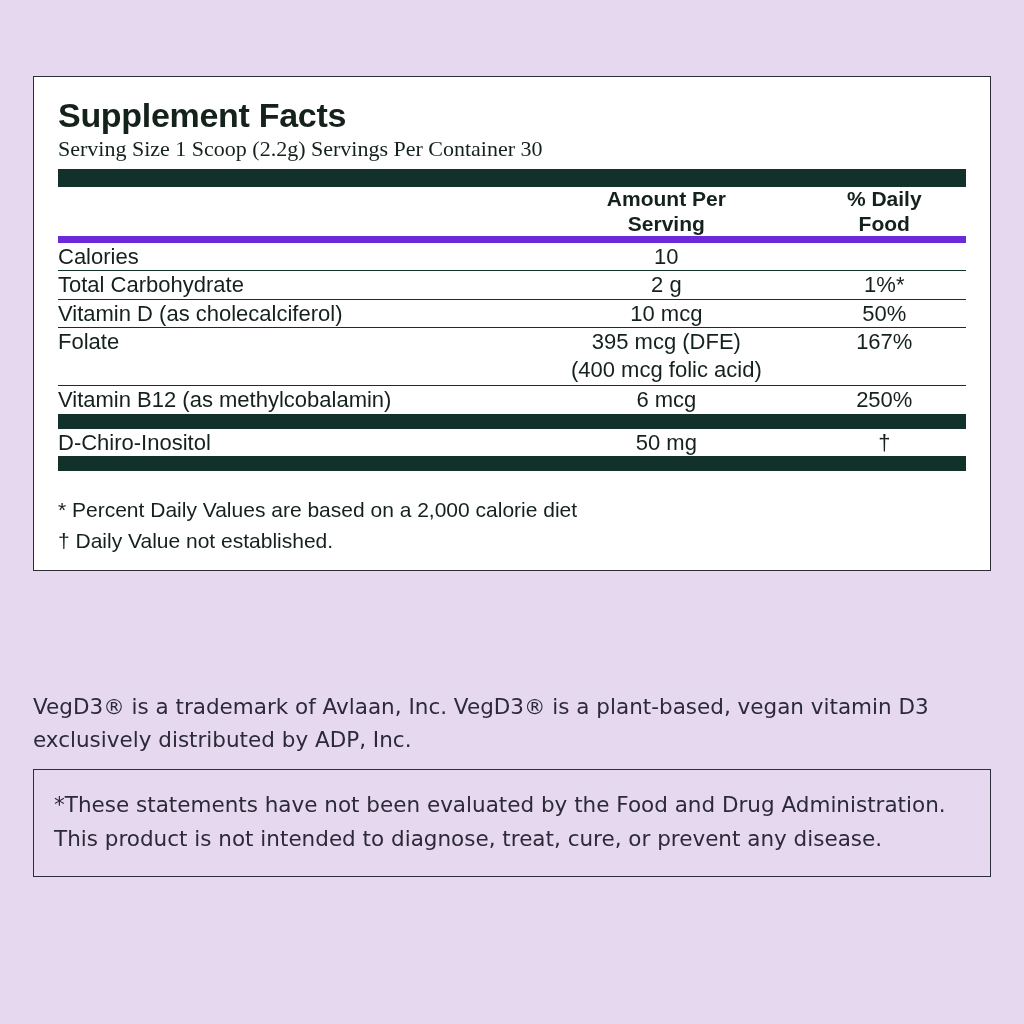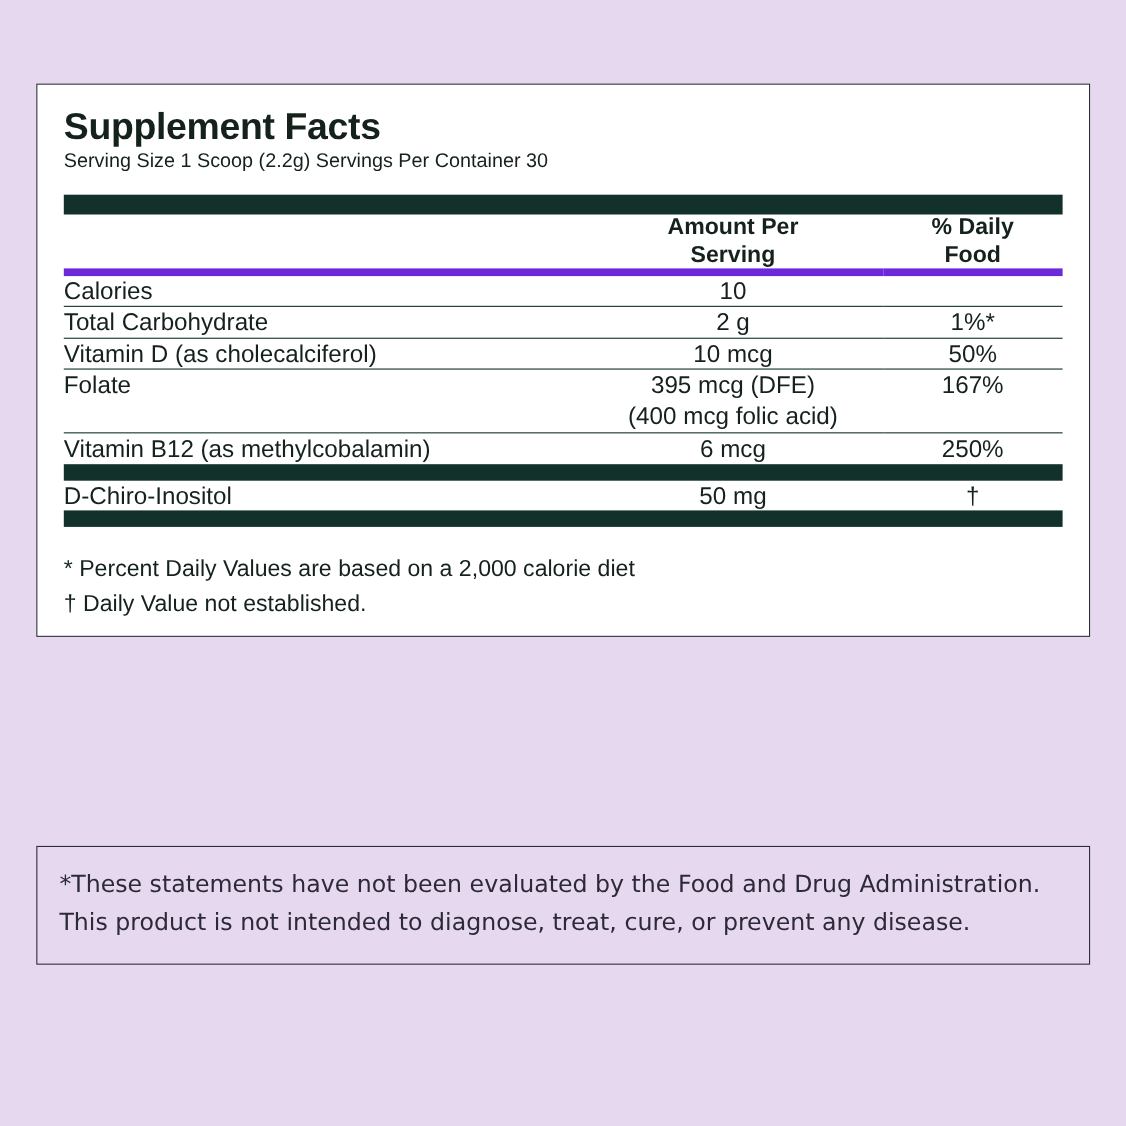--- a/index.html
+++ b/index.html
@@ -39,24 +39,24 @@
     font-family: "Liberation Sans", sans-serif;
     font-weight: bold;
     font-size: 34px;
     letter-spacing: -0.3px;
     color: #15221c;
     margin: 4px 0 2px 0;
     line-height: 1.1;
   }
 
   .sf-serving {
-    font-family: Liberation Sans, sans-serif;
-    font-size: 18px;
-    color: #15221c;
-    margin-bottom: 20px;
+    font-family: Liberation Serif, serif;
+    font-size: 22px;
+    color: #15221c;
+    margin-bottom: 7px;
     white-space: nowrap;
   }
 
   .bar-thick {
     height: 18px;
     background: #11312a;
     margin: 0;
   }
   .bar-mid {
     height: 15px;
@@ -222,16 +222,17 @@
 
     <div class="bar-mid"></div>
 
     <div class="footnotes">
       <div class="footnote-line">* Percent Daily Values are based on a 2,000 calorie diet</div>
       <div class="footnote-line">† Daily Value not established.</div>
     </div>
 
   </div>
 
+  <div class="tm-text">VegD3® is a trademark of Avlaan, Inc. VegD3® is a plant-based, vegan vitamin D3 exclusively distributed by ADP, Inc.</div>
 
   <div class="disclaimer">*These statements have not been evaluated by the Food and Drug Administration. This product is not intended to diagnose, treat, cure, or prevent any disease.</div>
 
 </div>
 
 </body></html>

